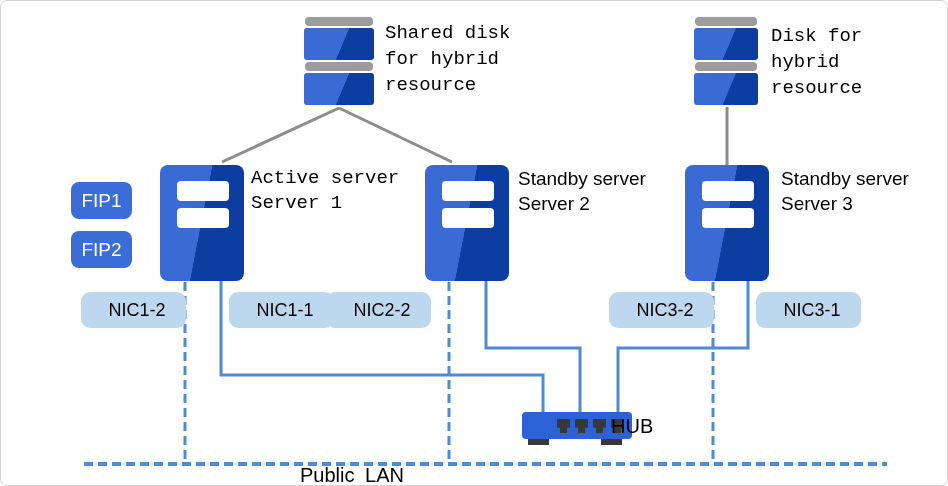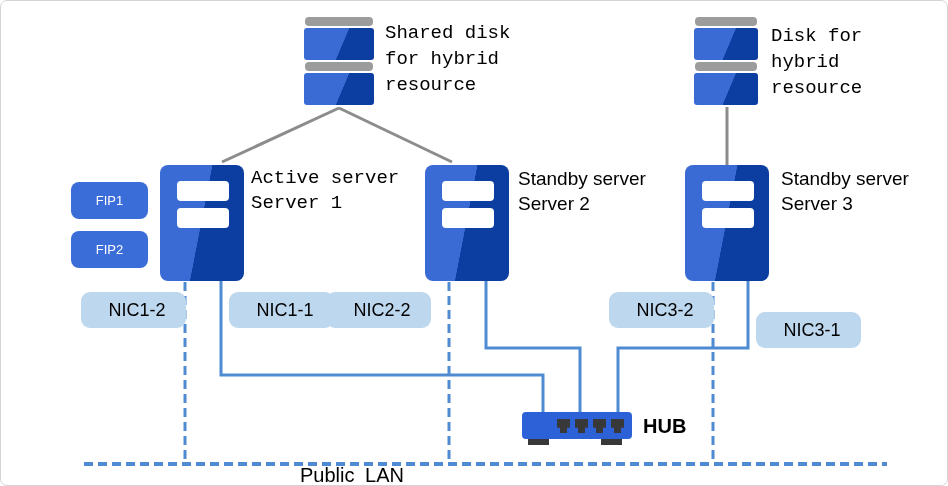--- a/index.html
+++ b/index.html
@@ -21,35 +21,35 @@
 
   
   .server{position:absolute;width:84px;height:116px;border-radius:8px;
     background:linear-gradient(101deg,#3a6bd5 49%,#0c3da0 49.5%);}
   .server .slot{position:absolute;left:17px;right:15px;height:20px;background:#fff;border-radius:4px;}
   .server .slot.s1{top:16px;}
   .server .slot.s2{top:43px;}
   .srv-label{position:absolute;color:#000;font-size:19px;line-height:25px;white-space:nowrap;}
 
   
-  .fip{position:absolute;left:70px;width:77px;height:37px;background:#3a6dd8;color:#fff;
-    border-radius:8px;display:flex;align-items:center;justify-content:center;font-size:13px;}
+  .fip{position:absolute;left:70px;width:61px;height:37px;background:#3a6dd8;color:#fff;
+    border-radius:8px;display:flex;align-items:center;justify-content:center;font-size:19px;}
   
   .nic{position:absolute;top:291px;width:98px;height:36px;background:#bdd7ee;color:#000;
     border-radius:9px;display:flex;align-items:center;justify-content:center;font-size:18px;padding-left:7px;}
 
   
   .hub{position:absolute;left:521px;top:411px;width:110px;height:33px;}
   .hub .hub-body{position:absolute;left:0;top:0;width:110px;height:27px;background:#2c61d8;border-radius:4px;}
   .hub .port{position:absolute;top:7px;width:13px;height:14px;background:#383838;
     clip-path:polygon(0 0,100% 0,100% 62%,77% 62%,77% 100%,23% 100%,23% 62%,0 62%);}
   .hub .p1{left:35px}.hub .p2{left:53px}.hub .p3{left:71px}.hub .p4{left:89px}
   .hub .foot{position:absolute;top:27px;width:21px;height:6px;background:#383838;}
   .hub .f1{left:6px}.hub .f2{left:79px}
-  .hub-label{position:absolute;left:642px;top:414px;font-size:20px;color:#000;font-weight:bold;}
+  .hub-label{position:absolute;left:610px;top:414px;font-size:20px;color:#000;}
 
   .lan-label{position:absolute;left:286px;top:435px;width:130px;text-align:center;
     font-size:20px;color:#000;word-spacing:5px;margin-top:28px;}
 </style>
 </head>
 <body>
 
 <div id="canvas">
 
   <svg id="wires" viewBox="0 0 948 486">
@@ -125,21 +125,21 @@
     <div>Server 3</div>
   </div>
 
   <div class="fip" style="top:181px;">FIP1</div>
   <div class="fip" style="top:230px;">FIP2</div>
 
   <div class="nic" style="left:80px;">NIC1-2</div>
   <div class="nic" style="left:228px;">NIC1-1</div>
   <div class="nic" style="left:325px;">NIC2-2</div>
   <div class="nic" style="left:608px;text-align:right;">NIC3-2</div>
-  <div class="nic" style="left:755px;margin-top:20px;">NIC3-1</div>
+  <div class="nic" style="left:755px;">NIC3-1</div>
 
   <div class="hub">
     <div class="hub-body"></div>
     <div class="port p1"></div>
     <div class="port p2"></div>
     <div class="port p3"></div>
     <div class="port p4"></div>
     <div class="foot f1"></div>
     <div class="foot f2"></div>
   </div>

